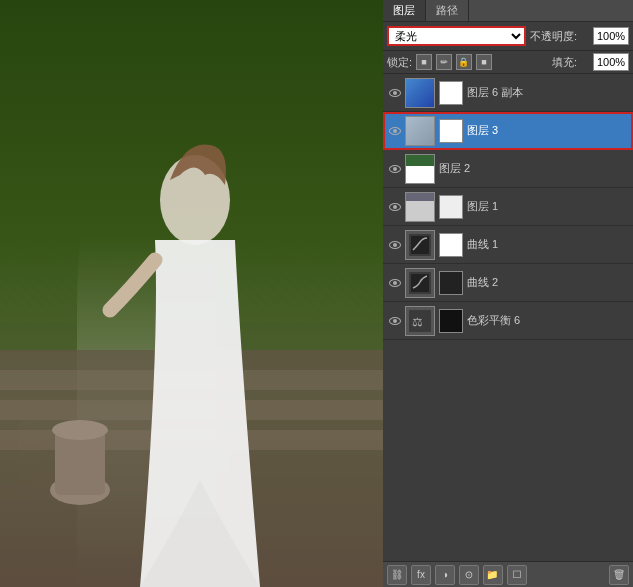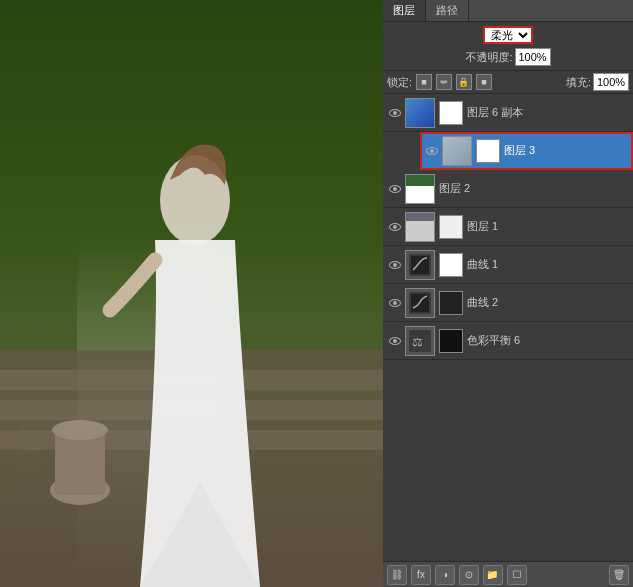--- a/index.html
+++ b/index.html
@@ -100,37 +100,36 @@
     }
 
     
     .blend-row {
       display: flex;
       align-items: center;
       padding: 4px 4px;
       gap: 4px;
       border-bottom: 1px solid #2a2a2a;
       background: #3c3c3c;
-      flex-direction: column;
     }
 
     .blend-select {
       flex: 1;
       height: 20px;
       background: #fff;
       border: 1px solid #888;
       font-size: 11px;
       color: #000;
       padding: 0 2px;
     }
 
     .opacity-group {
       display: flex;
       align-items: center;
-      gap: 2px;
+      gap: 16px;
       font-size: 11px;
       color: #ccc;
     }
 
     .opacity-input {
       width: 36px;
       height: 18px;
       background: #fff;
       border: 1px solid #888;
       font-size: 11px;
@@ -159,21 +158,21 @@
       border: 1px solid #888;
       display: flex; align-items: center; justify-content: center;
       font-size: 9px; color: #ccc;
       cursor: pointer;
     }
 
     .fill-group {
       margin-left: auto;
       display: flex;
       align-items: center;
-      gap: 2px;
+      gap: 16px;
       font-size: 11px;
       color: #ccc;
     }
 
     .fill-input {
       width: 36px;
       height: 18px;
       background: #fff;
       border: 1px solid #888;
       font-size: 11px;
@@ -193,21 +192,20 @@
       align-items: center;
       height: 38px;
       padding: 2px 4px;
       border-bottom: 1px solid #2e2e2e;
       cursor: pointer;
       position: relative;
     }
 
     .layer-item.selected {
       background: #3a7abf;
-      margin-left: 37px;
     }
 
     .layer-item.selected .layer-name {
       color: #fff;
     }
 
     .layer-eye {
       width: 16px; height: 16px;
       display: flex; align-items: center; justify-content: center;
       margin-right: 2px;

